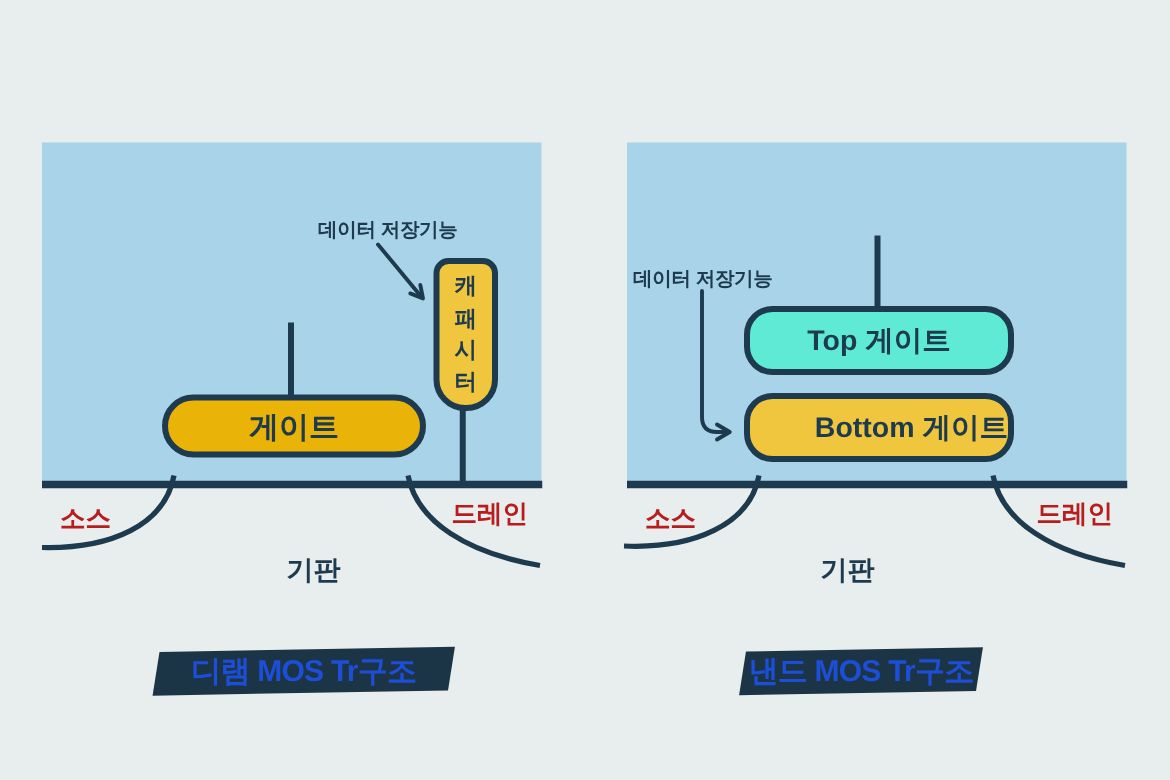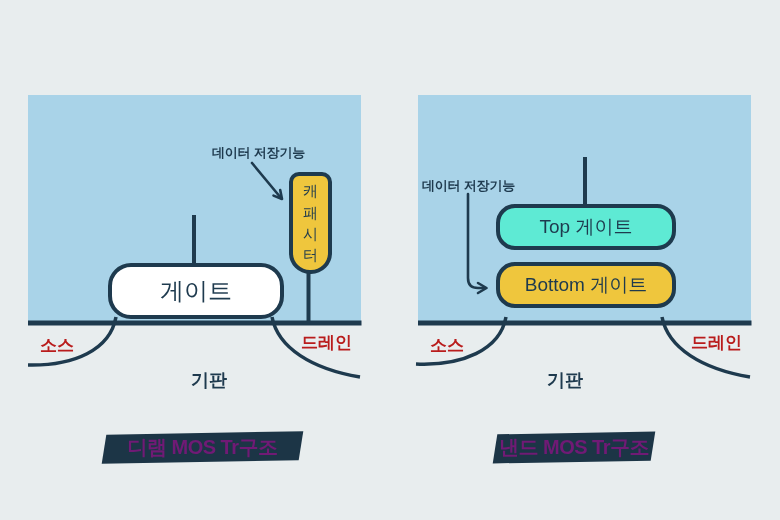--- a/index.html
+++ b/index.html
@@ -15,33 +15,33 @@
     position:absolute;top:95px;width:333px;height:227px;
     background:#a9d3e8;
   }
   #panel-left{left:28px;}
   #panel-right{left:418px;}
   .strokes{position:absolute;left:0;top:0;width:780px;height:520px;z-index:2;}
   .node{
     position:absolute;z-index:3;
     border:4px solid #1e3a4e;
     display:flex;align-items:center;justify-content:center;
-    font-weight:400;color:#1e3a4e;
+    font-weight:700;color:#1e3a4e;
     box-sizing:border-box;
   }
-  .gate-box{left:108px;top:263px;width:176px;height:56px;background:#ffffff;border-radius:23px;font-size:24px;}
+  .gate-box{left:108px;top:263px;width:176px;height:42px;background:#eab308;border-radius:23px;font-size:20px;}
   .capacitor-box{
     left:289px;top:172px;width:43px;height:102px;background:#efc63d;
     border-radius:10px 10px 21px 21px;font-size:15px;
   }
   .capacitor-box .vtext{
     width:1em;word-break:break-all;text-align:center;line-height:1.42;
   }
   .top-gate-box{left:496px;top:204px;width:180px;height:46px;background:#5eead4;border-radius:19px;font-size:19px;}
-  .bottom-gate-box{left:496px;top:262px;width:180px;height:46px;background:#efc63d;border-radius:19px;font-size:19px;}
+  .bottom-gate-box{left:496px;top:262px;width:180px;height:46px;background:#efc63d;border-radius:19px;font-size:19px;justify-content:flex-end;}
   .annotation{
     position:absolute;z-index:3;font-size:13px;font-weight:600;
     color:#1e3a4e;white-space:nowrap;letter-spacing:-0.2px;text-align:center;
   }
   #annotation-left{left:212px;top:144px;}
   #annotation-right{left:422px;top:177px;}
   .terminal-label{
     position:absolute;z-index:3;font-size:17px;font-weight:700;color:#b91c1c;white-space:nowrap;
   }
   .substrate-label{
@@ -58,21 +58,21 @@
     display:flex;align-items:center;justify-content:center;
   }
   #badge-left{left:104px;width:197px;}
   #badge-right{left:495px;width:158px;}
   .badge-shape{
     position:absolute;left:0;top:0;right:0;bottom:0;
     background:#1c3546;
     transform:rotate(-1deg) skewX(-10deg);
   }
   .badge-text{
-    position:relative;z-index:1;color:#701a75;font-weight:700;font-size:20px;
+    position:relative;z-index:1;color:#1d4ed8;font-weight:700;font-size:20px;
     white-space:nowrap;letter-spacing:-0.5px;
   }
 </style>
 </head>
 <body>
 
 <div class="canvas">
 
   <div class="panel" id="panel-left"></div>
   <div class="panel" id="panel-right"></div>

